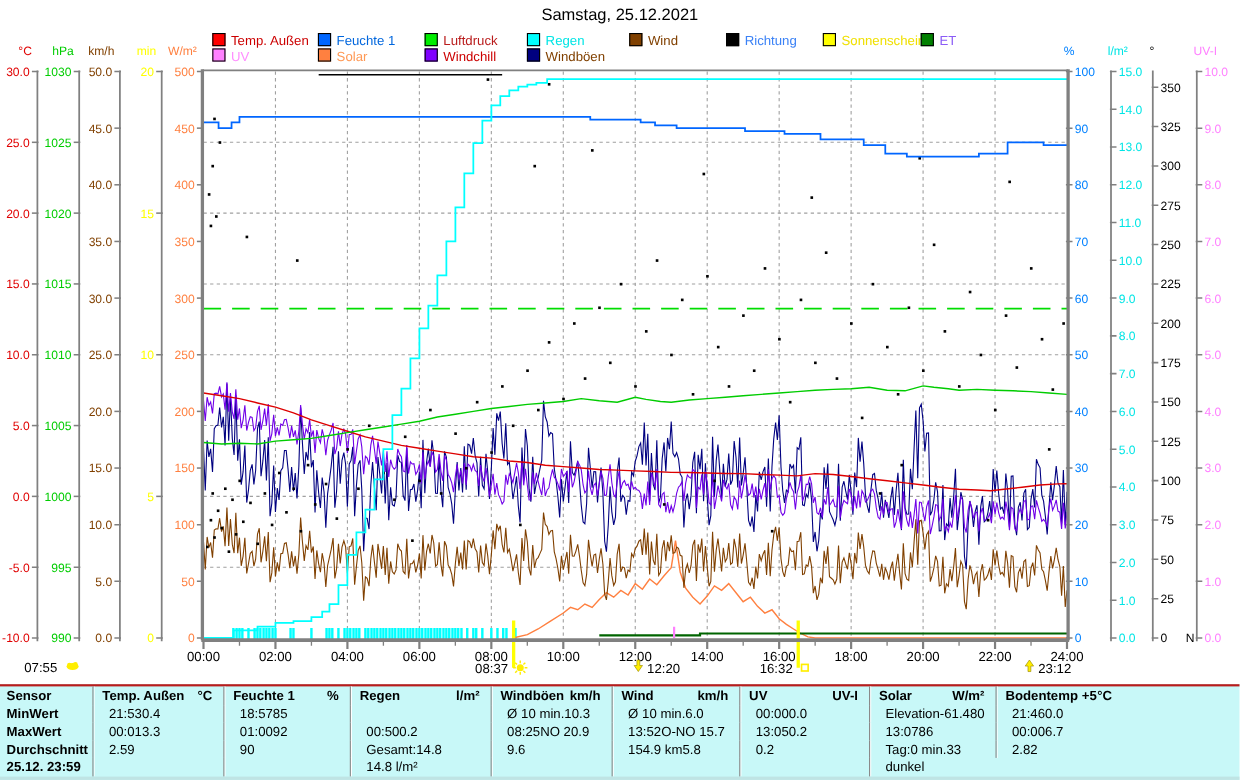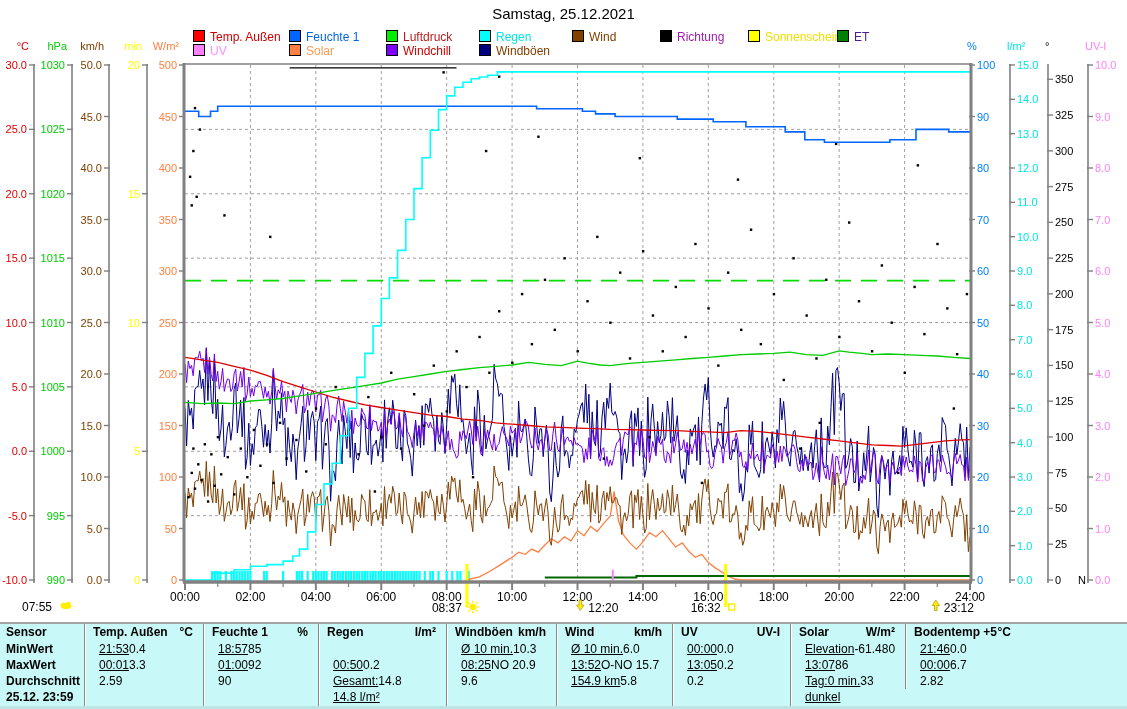--- a/index.html
+++ b/index.html
@@ -6,48 +6,48 @@
   .screen{position:relative;width:1127px;height:709px;background:#ffffff;overflow:hidden;
           font-family:"Liberation Sans",sans-serif;color:#000;padding-left:17px;}
   .title{position:absolute;top:5px;left:0;width:1127px;text-align:center;
          font-size:15px;color:#000;}
   .legend{position:absolute;left:0;top:0;width:1127px;height:60px;}
   .legend-item{position:absolute;height:13px;font-size:12px;white-space:nowrap;line-height:12px;}
   .legend-item .sq{display:inline-block;width:10px;height:10px;border:1px solid #000;
                    vertical-align:-1px;margin-right:5px;}
   .chart-wrap{position:absolute;left:0;top:0;}
   .tbl{position:absolute;left:0;top:622px;width:1127px;height:85px;background:#c8f8f8;
-       border-top:2px solid #a3a3a3;display:grid;
+       border-top:2px solid #b91c1c;display:grid;
        grid-template-columns:84px 119px 115px 128px 110px 116px 118px 115px 222px;
        grid-template-rows:17px 16px 16px 16px 17px;font-size:12px;line-height:16px;}
   .tbl .c{overflow:hidden;white-space:nowrap;}
   .tbl .sep{border-left:1px solid #8a8a8a;box-shadow:inset 1px 0 0 #ffffff;}
   .tbl .lab{font-weight:bold;padding-left:6px;}
   .tbl .hed{font-weight:bold;display:flex;justify-content:space-between;}
   .tbl .hed .nm{padding-left:8px;} .tbl .hed .un{padding-right:10px;}
   .tbl .dc{display:flex;justify-content:space-between;}
-  .tbl .dc .lt{padding-left:14px;text-decoration:underline;} .tbl .dc .rt{padding-right:10px;flex:1;}
+  .tbl .dc .lt{padding-left:14px;} .tbl .dc .rt{padding-right:10px;flex:1;}
   .tbl .rowlast .rt{font-weight:bold;margin-top:36px;}
   .tbl .c9 .dc,.tbl .c9 .hed{width:115px;}
   .btmline{position:absolute;left:0;top:706px;width:1127px;height:3px;background:#bfe4e4;}
 </style>
 </head>
 <body>
 
 <div class="screen">
   <div class="title">Samstag, 25.12.2021</div>
   <div class="legend" id="legend">
       <div class="legend-item" style="left: 193px; top: 30px;"><span class="sq" style="background: rgb(255, 0, 0);"></span><span style="color: rgb(204, 0, 0);">Temp. Außen</span></div>
       <div class="legend-item" style="left: 289px; top: 30px;"><span class="sq" style="background: rgb(0, 102, 255);"></span><span style="color: rgb(0, 102, 221);">Feuchte 1</span></div>
       <div class="legend-item" style="left: 386px; top: 30px;"><span class="sq" style="background: rgb(0, 238, 0);"></span><span style="color: #b91c1c;">Luftdruck</span></div>
       <div class="legend-item" style="left: 479px; top: 30px;"><span class="sq" style="background: rgb(0, 255, 255);"></span><span style="color: rgb(0, 229, 229);">Regen</span></div>
       <div class="legend-item" style="left: 572px; top: 30px;"><span class="sq" style="background: rgb(128, 64, 0);"></span><span style="color: rgb(128, 64, 0);">Wind</span></div>
-      <div class="legend-item" style="left: 660px; top: 30px;"><span class="sq" style="background: rgb(0, 0, 0);"></span><span style="color: #a21caf;">Richtung</span></div>
+      <div class="legend-item" style="left: 660px; top: 30px;"><span class="sq" style="background: rgb(0, 0, 0);"></span><span style="color: #3b82f6;">Richtung</span></div>
       <div class="legend-item" style="left: 748px; top: 30px;"><span class="sq" style="background: rgb(255, 255, 0);"></span><span style="color: rgb(240, 224, 0);">Sonnenschein</span></div>
-      <div class="legend-item" style="left: 837px; top: 30px;"><span class="sq" style="background: rgb(0, 128, 0);"></span><span style="color: #4c1d95; margin-top: 20px;">ET</span></div>
+      <div class="legend-item" style="left: 837px; top: 30px;"><span class="sq" style="background: rgb(0, 128, 0);"></span><span style="color: #8b5cf6; margin-top: 20px;">ET</span></div>
       <div class="legend-item" style="left: 193px; top: 44px;"><span class="sq" style="background: rgb(255, 128, 255);"></span><span style="color: rgb(255, 143, 255);">UV</span></div>
       <div class="legend-item" style="left: 289px; top: 44px;"><span class="sq" style="background: rgb(255, 128, 64);"></span><span style="color: rgb(255, 153, 85);">Solar</span></div>
       <div class="legend-item" style="left: 386px; top: 44px;"><span class="sq" style="background: rgb(128, 0, 255);"></span><span style="color: rgb(204, 0, 0);">Windchill</span></div>
       <div class="legend-item" style="left: 479px; top: 44px;"><span class="sq" style="background: rgb(0, 0, 128);"></span><span style="color: rgb(128, 64, 0);">Windböen</span></div>
     </div>
   <div class="chart-wrap">
     <svg id="chart-svg" width="1127" height="622">
         <g>
           <line x1="185" y1="129.375" x2="970" y2="129.375" stroke="#a0a0a0" stroke-width="1" stroke-dasharray="3,3"></line>
           <line x1="185" y1="193.75" x2="970" y2="193.75" stroke="#a0a0a0" stroke-width="1" stroke-dasharray="3,3"></line>

